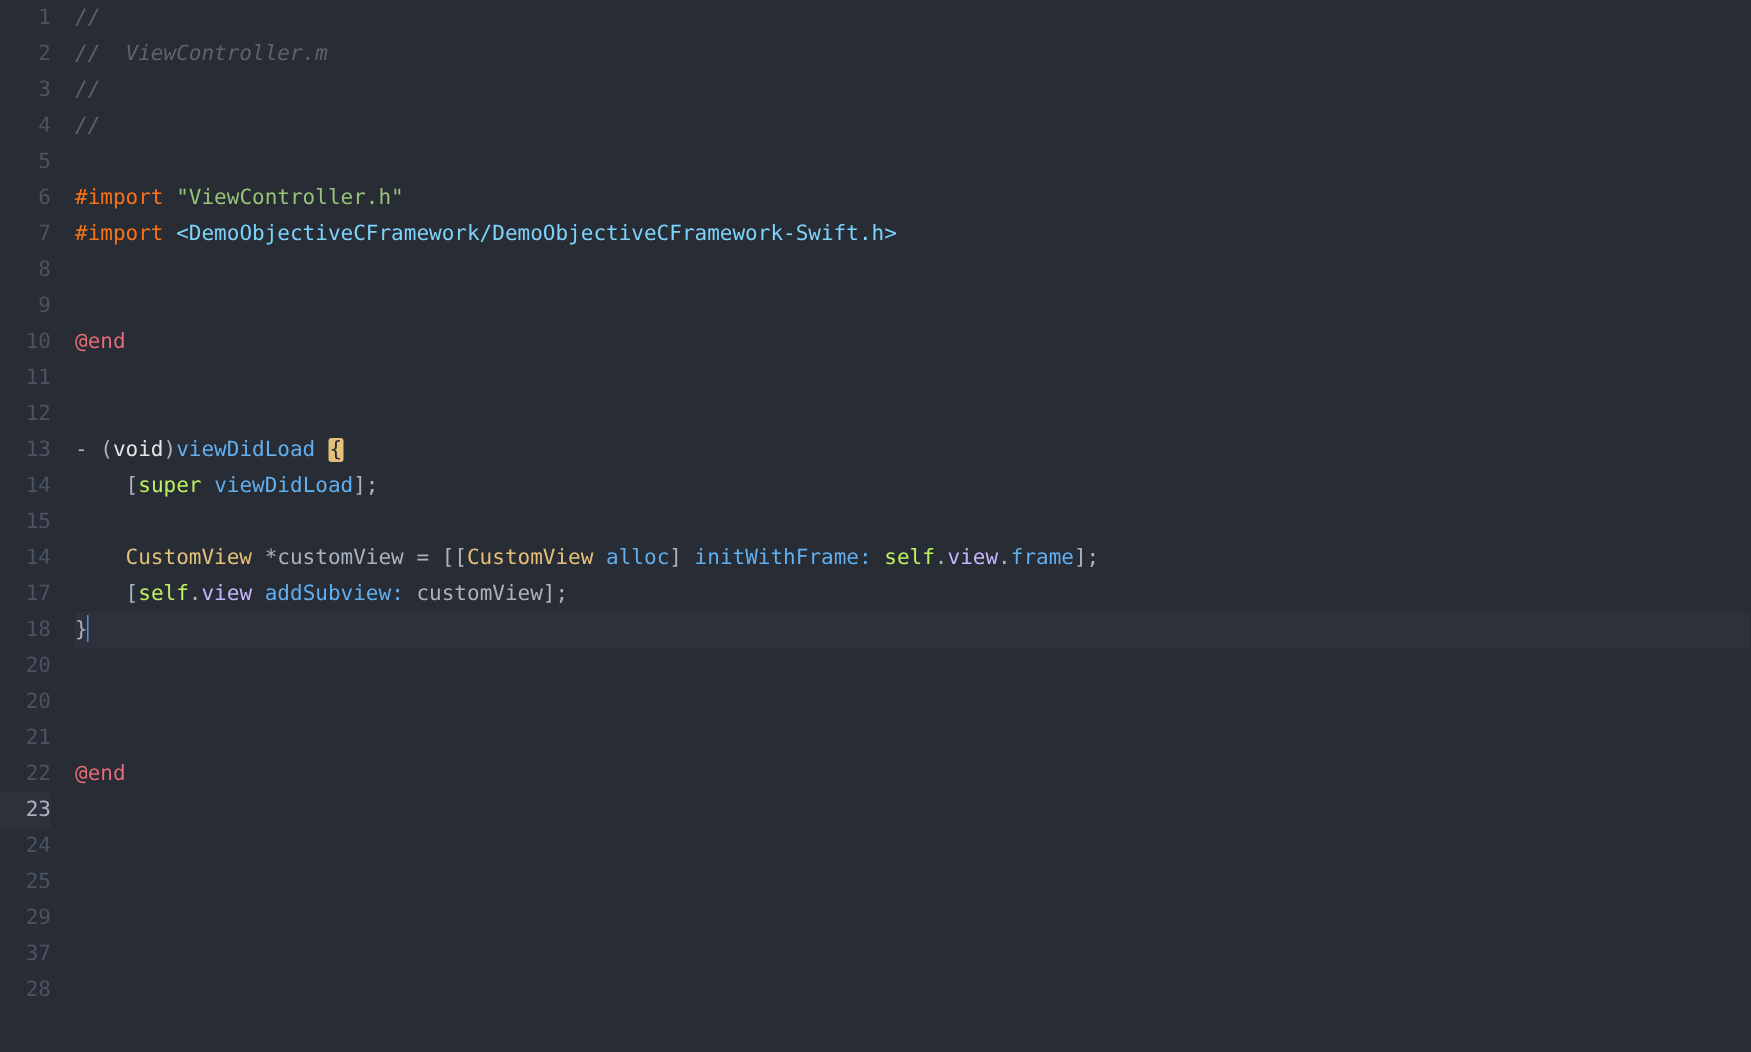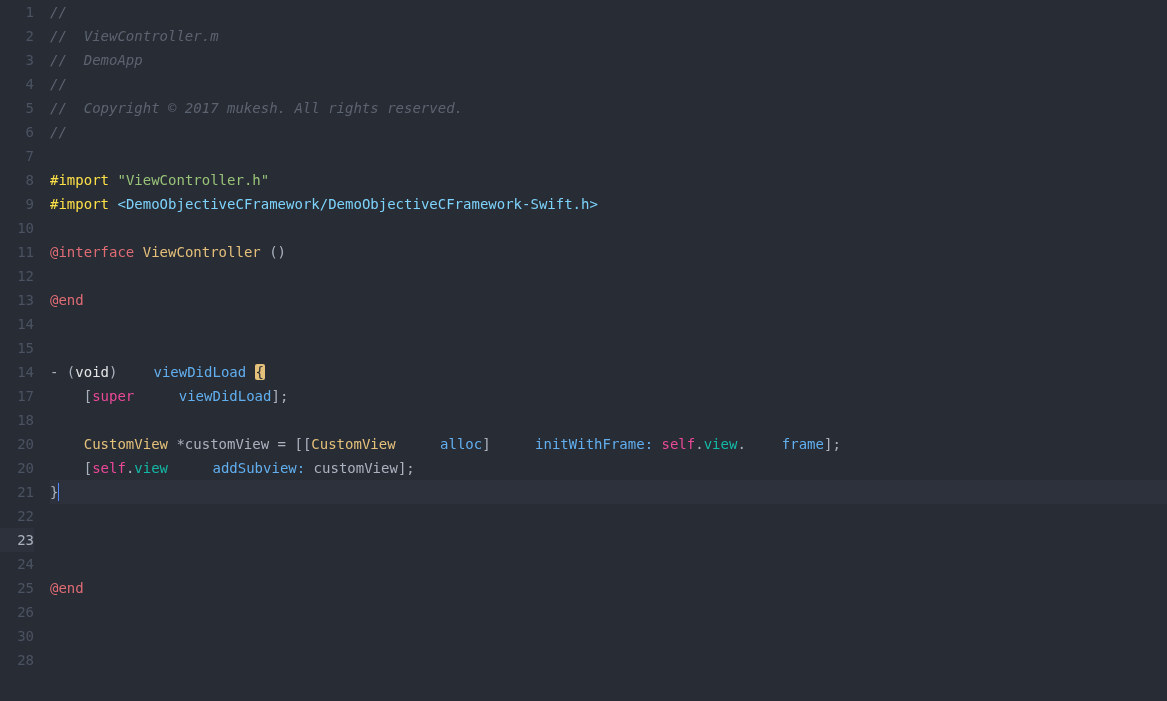--- a/index.html
+++ b/index.html
@@ -45,25 +45,25 @@
     .line-num.highlighted {
       background: #2c313c;
       color: #abb2bf;
     }
     .comment { color: #5c6370; font-style: italic; }
     .keyword-at { color: #e06c75; }
     .string { color: #98c379; }
     .string-angle { color: #7dd3fc; }
     .type { color: #e5c07b; }
     .builtin { color: #e5e5e5; }
-    .method { color: #61afef; margin-left: 36px; }
+    .method { color: #61afef; }
     .punct { color: #abb2bf; }
-    .self { color: #ec4899; margin-top: 31px; }
-    .prop { color: #14b8a6; }
-    .hash { color: #fde047; margin-top: 36px; }
+    .self { color: #bef264; margin-top: 31px; }
+    .prop { color: #c4b5fd; }
+    .hash { color: #f97316; margin-top: 36px; }
     .brace-hl { 
       background: #e5c07b; 
       color: #282c34;
       border-radius: 2px;
       padding: 0 1px;
     }
     .cursor {
       display: inline-block;
       width: 1px;
       height: 18px;
@@ -96,36 +96,33 @@
       <div class="line-num">14</div>
       <div class="line-num">17</div>
       <div class="line-num">18</div>
       <div class="line-num">20</div>
       <div class="line-num">20</div>
       <div class="line-num">21</div>
       <div class="line-num">22</div>
       <div class="line-num highlighted">23</div>
       <div class="line-num">24</div>
       <div class="line-num">25</div>
-      <div class="line-num">26</div>
-      <div class="line-num">30</div>
+      <div class="line-num">29</div>
+      <div class="line-num">37</div>
       <div class="line-num">28</div>
     </div>
   <div class="code">
       <div class="line"><span class="comment">//</span></div>
       <div class="line"><span class="comment">//  ViewController.m</span></div>
-      <div class="line"><span class="comment">//  DemoApp</span></div>
       <div class="line"><span class="comment">//</span></div>
-      <div class="line"><span class="comment">//  Copyright © 2017 mukesh. All rights reserved.</span></div>
       <div class="line"><span class="comment">//</span></div>
       <div class="line"></div>
       <div class="line"><span class="hash">#import</span><span class="punct"> </span><span class="string">"ViewController.h"</span></div>
       <div class="line"><span class="hash">#import</span><span class="punct"> </span><span class="string-angle">&lt;DemoObjectiveCFramework/DemoObjectiveCFramework-Swift.h&gt;</span></div>
       <div class="line"></div>
-      <div class="line"><span class="keyword-at">@interface</span><span class="punct"> </span><span class="type">ViewController</span><span class="punct"> ()</span></div>
       <div class="line"></div>
       <div class="line"><span class="keyword-at">@end</span></div>
       <div class="line"></div>
       <div class="line"></div>
       <div class="line"><span class="punct">- (</span><span class="builtin">void</span><span class="punct">)</span><span class="method">viewDidLoad</span><span class="punct"> </span><span class="brace-hl">{</span></div>
       <div class="line"><span class="punct">    [</span><span class="self">super</span><span class="punct"> </span><span class="method">viewDidLoad</span><span class="punct">];</span></div>
       <div class="line"></div>
       <div class="line"><span class="punct">    </span><span class="type">CustomView</span><span class="punct"> *customView = [[</span><span class="type">CustomView</span><span class="punct"> </span><span class="method">alloc</span><span class="punct">] </span><span class="method">initWithFrame:</span><span class="punct"> </span><span class="self">self</span><span class="punct">.</span><span class="prop">view</span><span class="punct">.</span><span class="method">frame</span><span class="punct">];</span></div>
       <div class="line"><span class="punct">    [</span><span class="self">self</span><span class="punct">.</span><span class="prop">view</span><span class="punct"> </span><span class="method">addSubview:</span><span class="punct"> customView];</span></div>
       <div class="line highlighted"><span class="punct">}</span><span class="cursor"></span></div>

